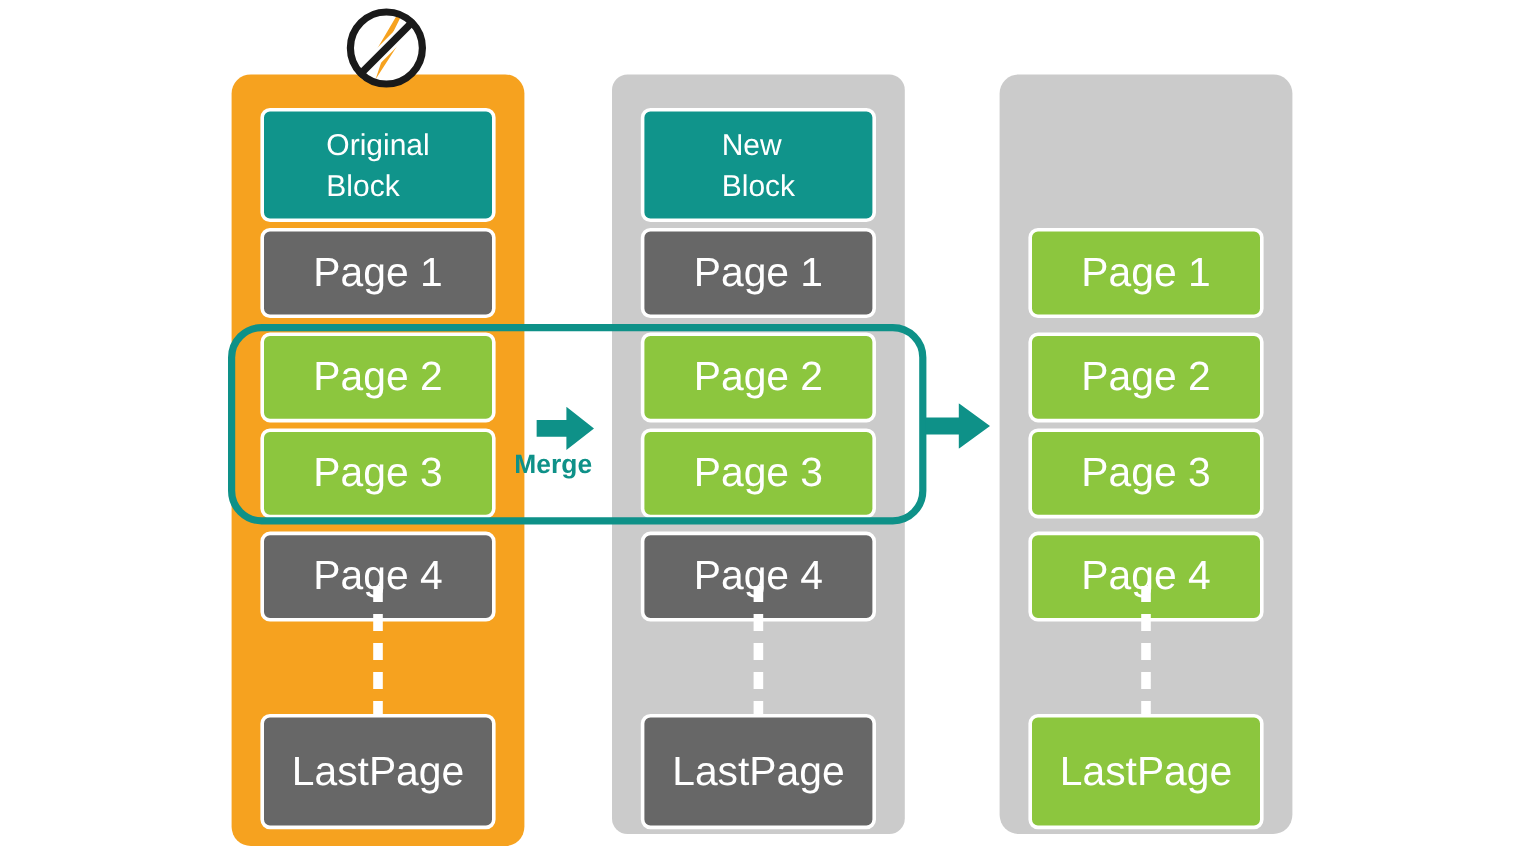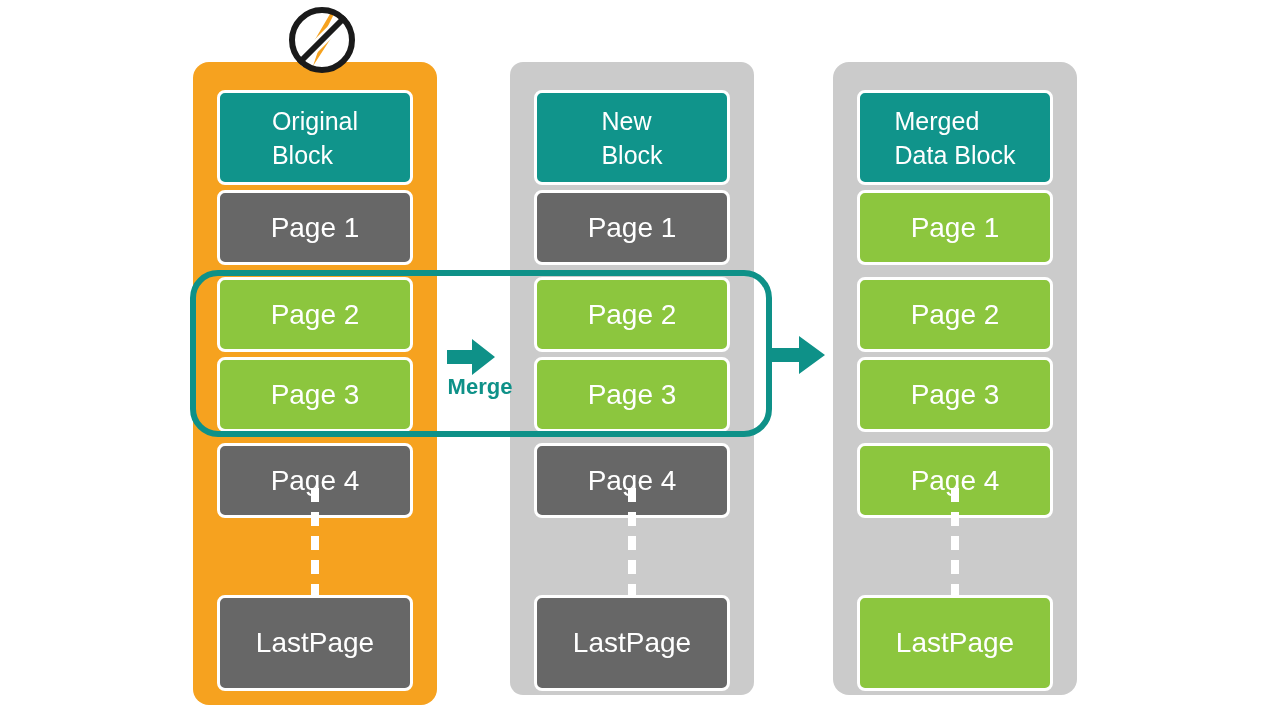--- a/index.html
+++ b/index.html
@@ -32,21 +32,21 @@
     justify-content: center;
     color: #ffffff;
   }
   .header {
     top: 28px;
     height: 95px;
     background: #10948b;
     font-size: 25px;
     line-height: 34px;
   }
-  .page { height: 75px; font-size: 28px; }
+  .page { height: 75px; font-size: 34px; }
   .p-gray  { background: #676767; }
   .p-green { background: #8cc63e; }
 
   .pos-p1 { top: 128px; }
   .pos-p2 { top: 215px; }
   .pos-p3 { top: 295px; }
   .pos-p4 { top: 381px; }
   .pos-pl { top: 533px; height: 96px; }
 
   .dashes {
@@ -68,21 +68,21 @@
     box-sizing: border-box;
     border: 6px solid #0e9188;
     border-radius: 28px;
     z-index: 6;
     background: transparent;
   }
 
   .arrow-svg { position: absolute; z-index: 7; }
   .merge-caption {
     position: absolute;
-    left: 438px;
+    left: 419px;
     top: 374px;
     width: 84px;
     text-align: center;
     color: #0e9188;
     font-size: 22px;
     font-weight: 700;
     z-index: 7;
   }
   .power-icon { position: absolute; left: 287px; top: 6px; z-index: 8; }
 </style>
@@ -129,23 +129,20 @@
     <div class="block page p-gray pos-p4">
         <span>Page 4</span>
       </div>
     <div class="dashes"></div>
     <div class="block page p-gray pos-pl">
         <span>LastPage</span>
       </div>
   </div>
 
   <div class="column col-gray" style="left:833px;">
-    <div class="block header">
-      <div><span>Merged</span><br><span>Data Block</span></div>
-    </div>
     <div class="block page p-green pos-p1">
         <span>Page 1</span>
       </div>
     <div class="block page p-green pos-p2">
         <span>Page 2</span>
       </div>
     <div class="block page p-green pos-p3">
         <span>Page 3</span>
       </div>
     <div class="block page p-green pos-p4">

